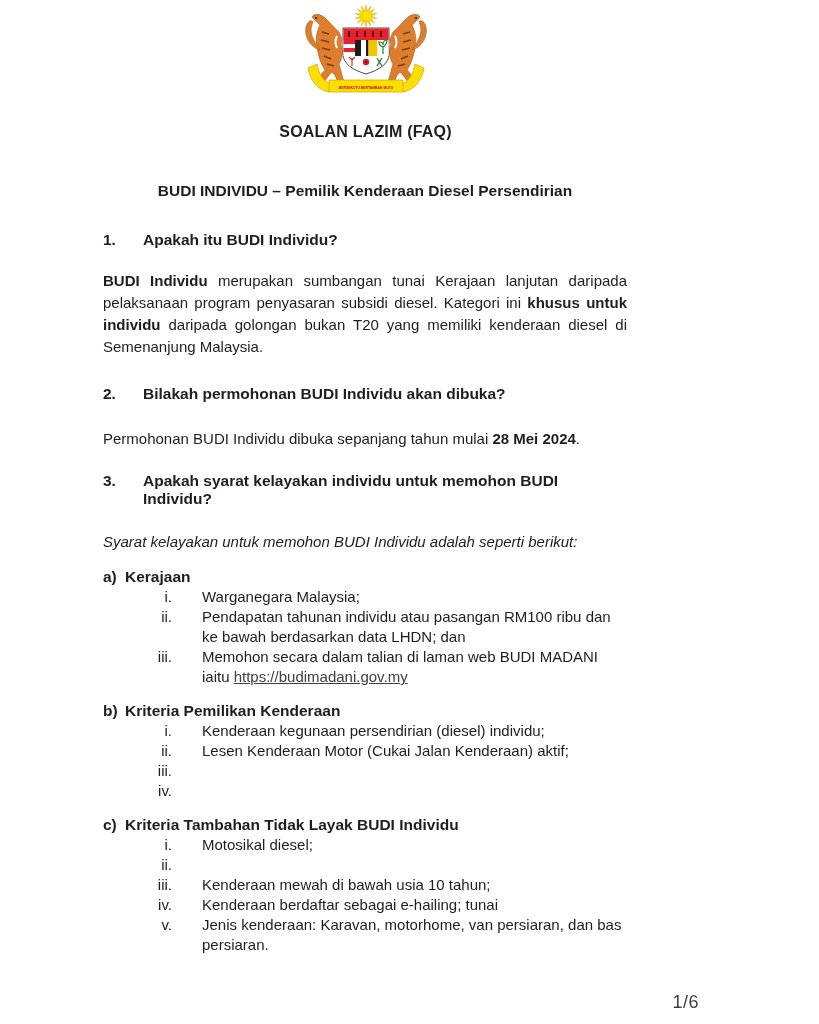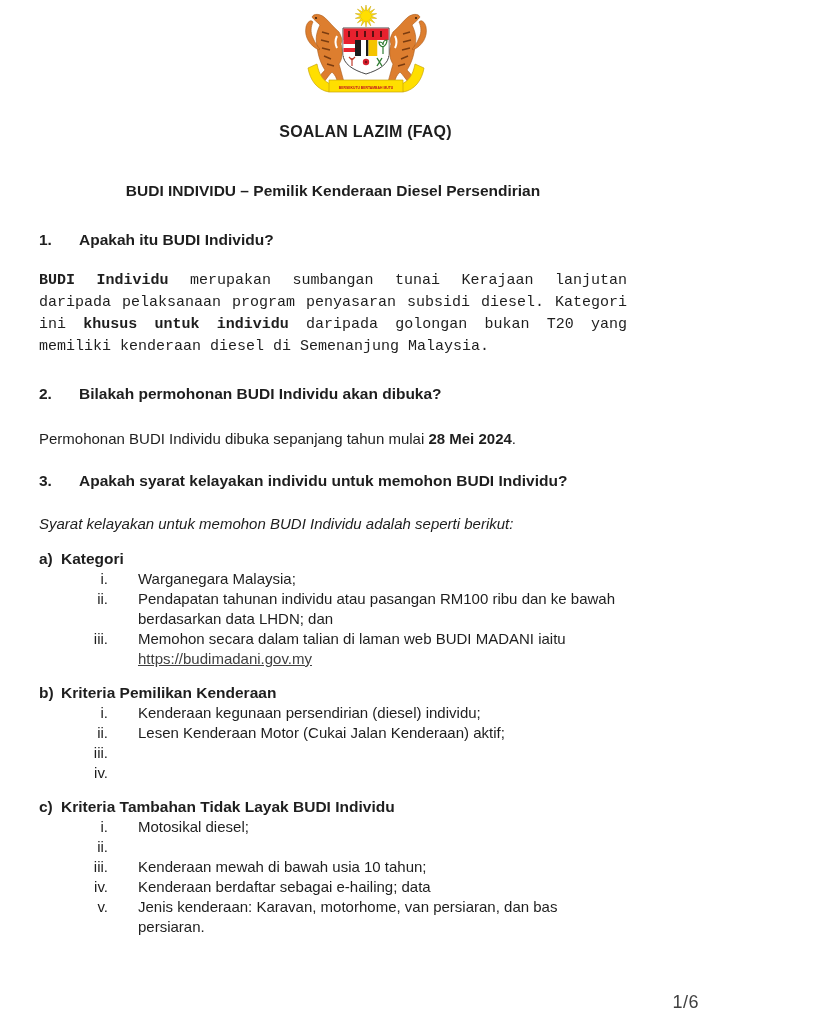--- a/index.html
+++ b/index.html
@@ -3,38 +3,38 @@
 <meta charset="utf-8">
 <style>
   html,body{margin:0;padding:0;}
   body{
     width:819px;height:1024px;background:#ffffff;
     font-family:"Liberation Sans","DejaVu Sans",sans-serif;
     color:#1e1e1e;
     -webkit-font-smoothing:antialiased;
   }
   .page{position:relative;width:731px;height:1024px;overflow:hidden;background:#ffffff;}
-  .content{padding:0 104px 0 39px;}
+  .content{padding:0 104px 0 103px;}
   .emblem-wrap{text-align:center;padding-top:2px;height:96px;}
   .faq-title{
     margin-top:25px;text-align:center;font-weight:bold;font-size:16px;line-height:18px;
     letter-spacing:.2px;
   }
   .doc-title{
     margin-top:41px;text-align:center;font-weight:bold;font-size:15.5px;line-height:18px;
   }
   .q-heading{display:flex;font-weight:bold;font-size:15.5px;line-height:18px;}
   .q-heading .q-num{width:40px;flex:0 0 40px;}
   .q-heading .q-title{flex:1;}
   .q1{margin-top:31px;}
   .q2{margin-top:27px;}
   .q3{margin-top:22px;}
   .para{font-size:15px;line-height:22px;}
   .para.justify{text-align:justify;}
-  .p1{margin-top:21px;font-family:Liberation Mono, monospace;}
+  .p1{margin-top:21px;}
   .p2{margin-top:25px;}
   .p3{margin-top:23px;font-style:italic;}
   .sect{margin-top:14px;}
   .sect-heading{display:flex;font-weight:bold;font-size:15.5px;line-height:20px;}
   .sect-heading .s-label{width:22px;flex:0 0 22px;}
   .li-row{display:flex;font-size:15px;line-height:20px;}
   .li-num{flex:0 0 69px;width:69px;text-align:right;}
   .li-text{flex:1;margin-left:30px;}
   .doc-link{color:#404040;text-decoration:underline;}
   .page-num{
@@ -136,21 +136,21 @@
     <div class="q-heading q3">
       <span class="q-num">3.</span>
       <span class="q-title">Apakah syarat kelayakan individu untuk memohon BUDI Individu?</span>
     </div>
     <div class="para p3"><span>Syarat kelayakan untuk memohon BUDI Individu adalah seperti berikut:</span></div>
 
     <div>
   <div class="sect">
     <div class="sect-heading">
       <span class="s-label">a)</span>
-      <span>Kategori</span>
+      <span>Kerajaan</span>
     </div>
     <div>
             <div class="li-row">
               <span class="li-num">i.</span>
               <span class="li-text"><span>Warganegara Malaysia;</span></span>
             </div>
             <div class="li-row">
               <span class="li-num">ii.</span>
               <span class="li-text"><span>Pendapatan tahunan individu atau pasangan RM100 ribu dan ke bawah berdasarkan data LHDN; dan</span></span>
             </div>
@@ -196,21 +196,21 @@
             </div>
             <div class="li-row">
               <span class="li-num">ii.</span>
             </div>
             <div class="li-row">
               <span class="li-num">iii.</span>
               <span class="li-text"><span>Kenderaan mewah di bawah usia 10 tahun;</span></span>
             </div>
             <div class="li-row">
               <span class="li-num">iv.</span>
-              <span class="li-text"><span>Kenderaan berdaftar sebagai e-hailing; data</span></span>
+              <span class="li-text"><span>Kenderaan berdaftar sebagai e-hailing; tunai</span></span>
             </div>
             <div class="li-row">
               <span class="li-num">v.</span>
               <span class="li-text"><span>Jenis kenderaan: Karavan, motorhome, van persiaran, dan bas persiaran.</span></span>
             </div>
           </div>
   </div>
 </div>
   </div>
 

